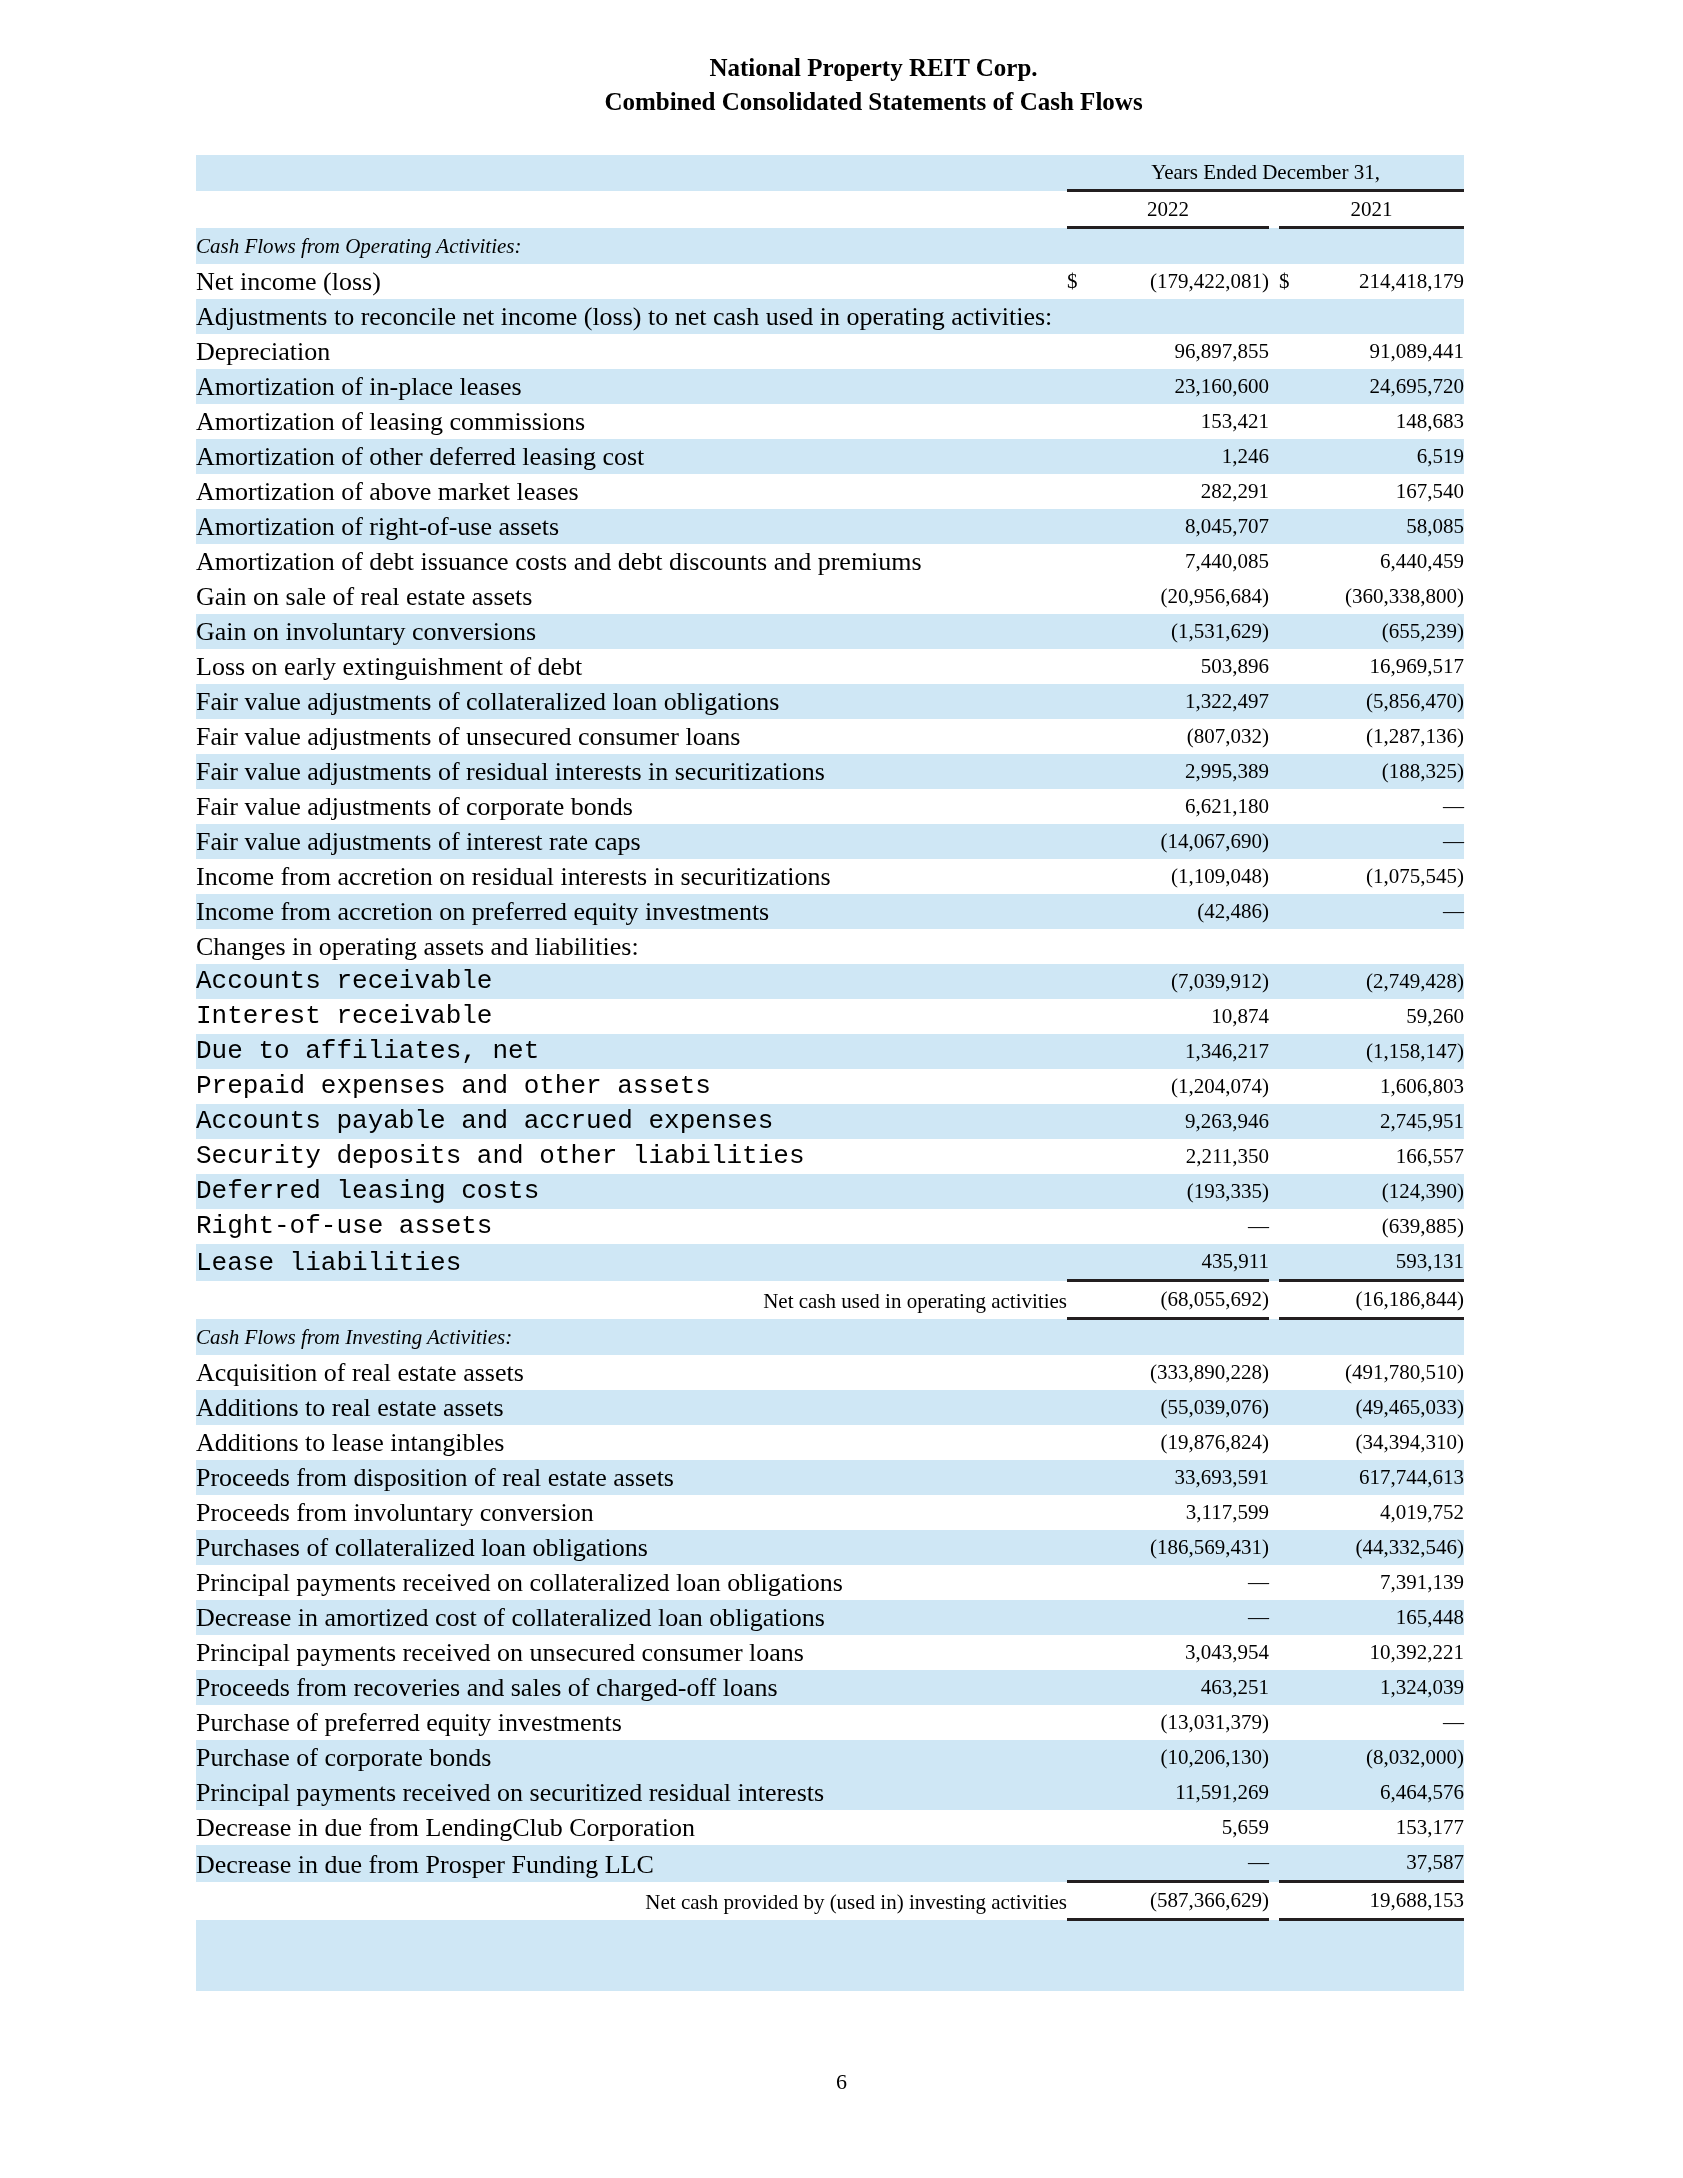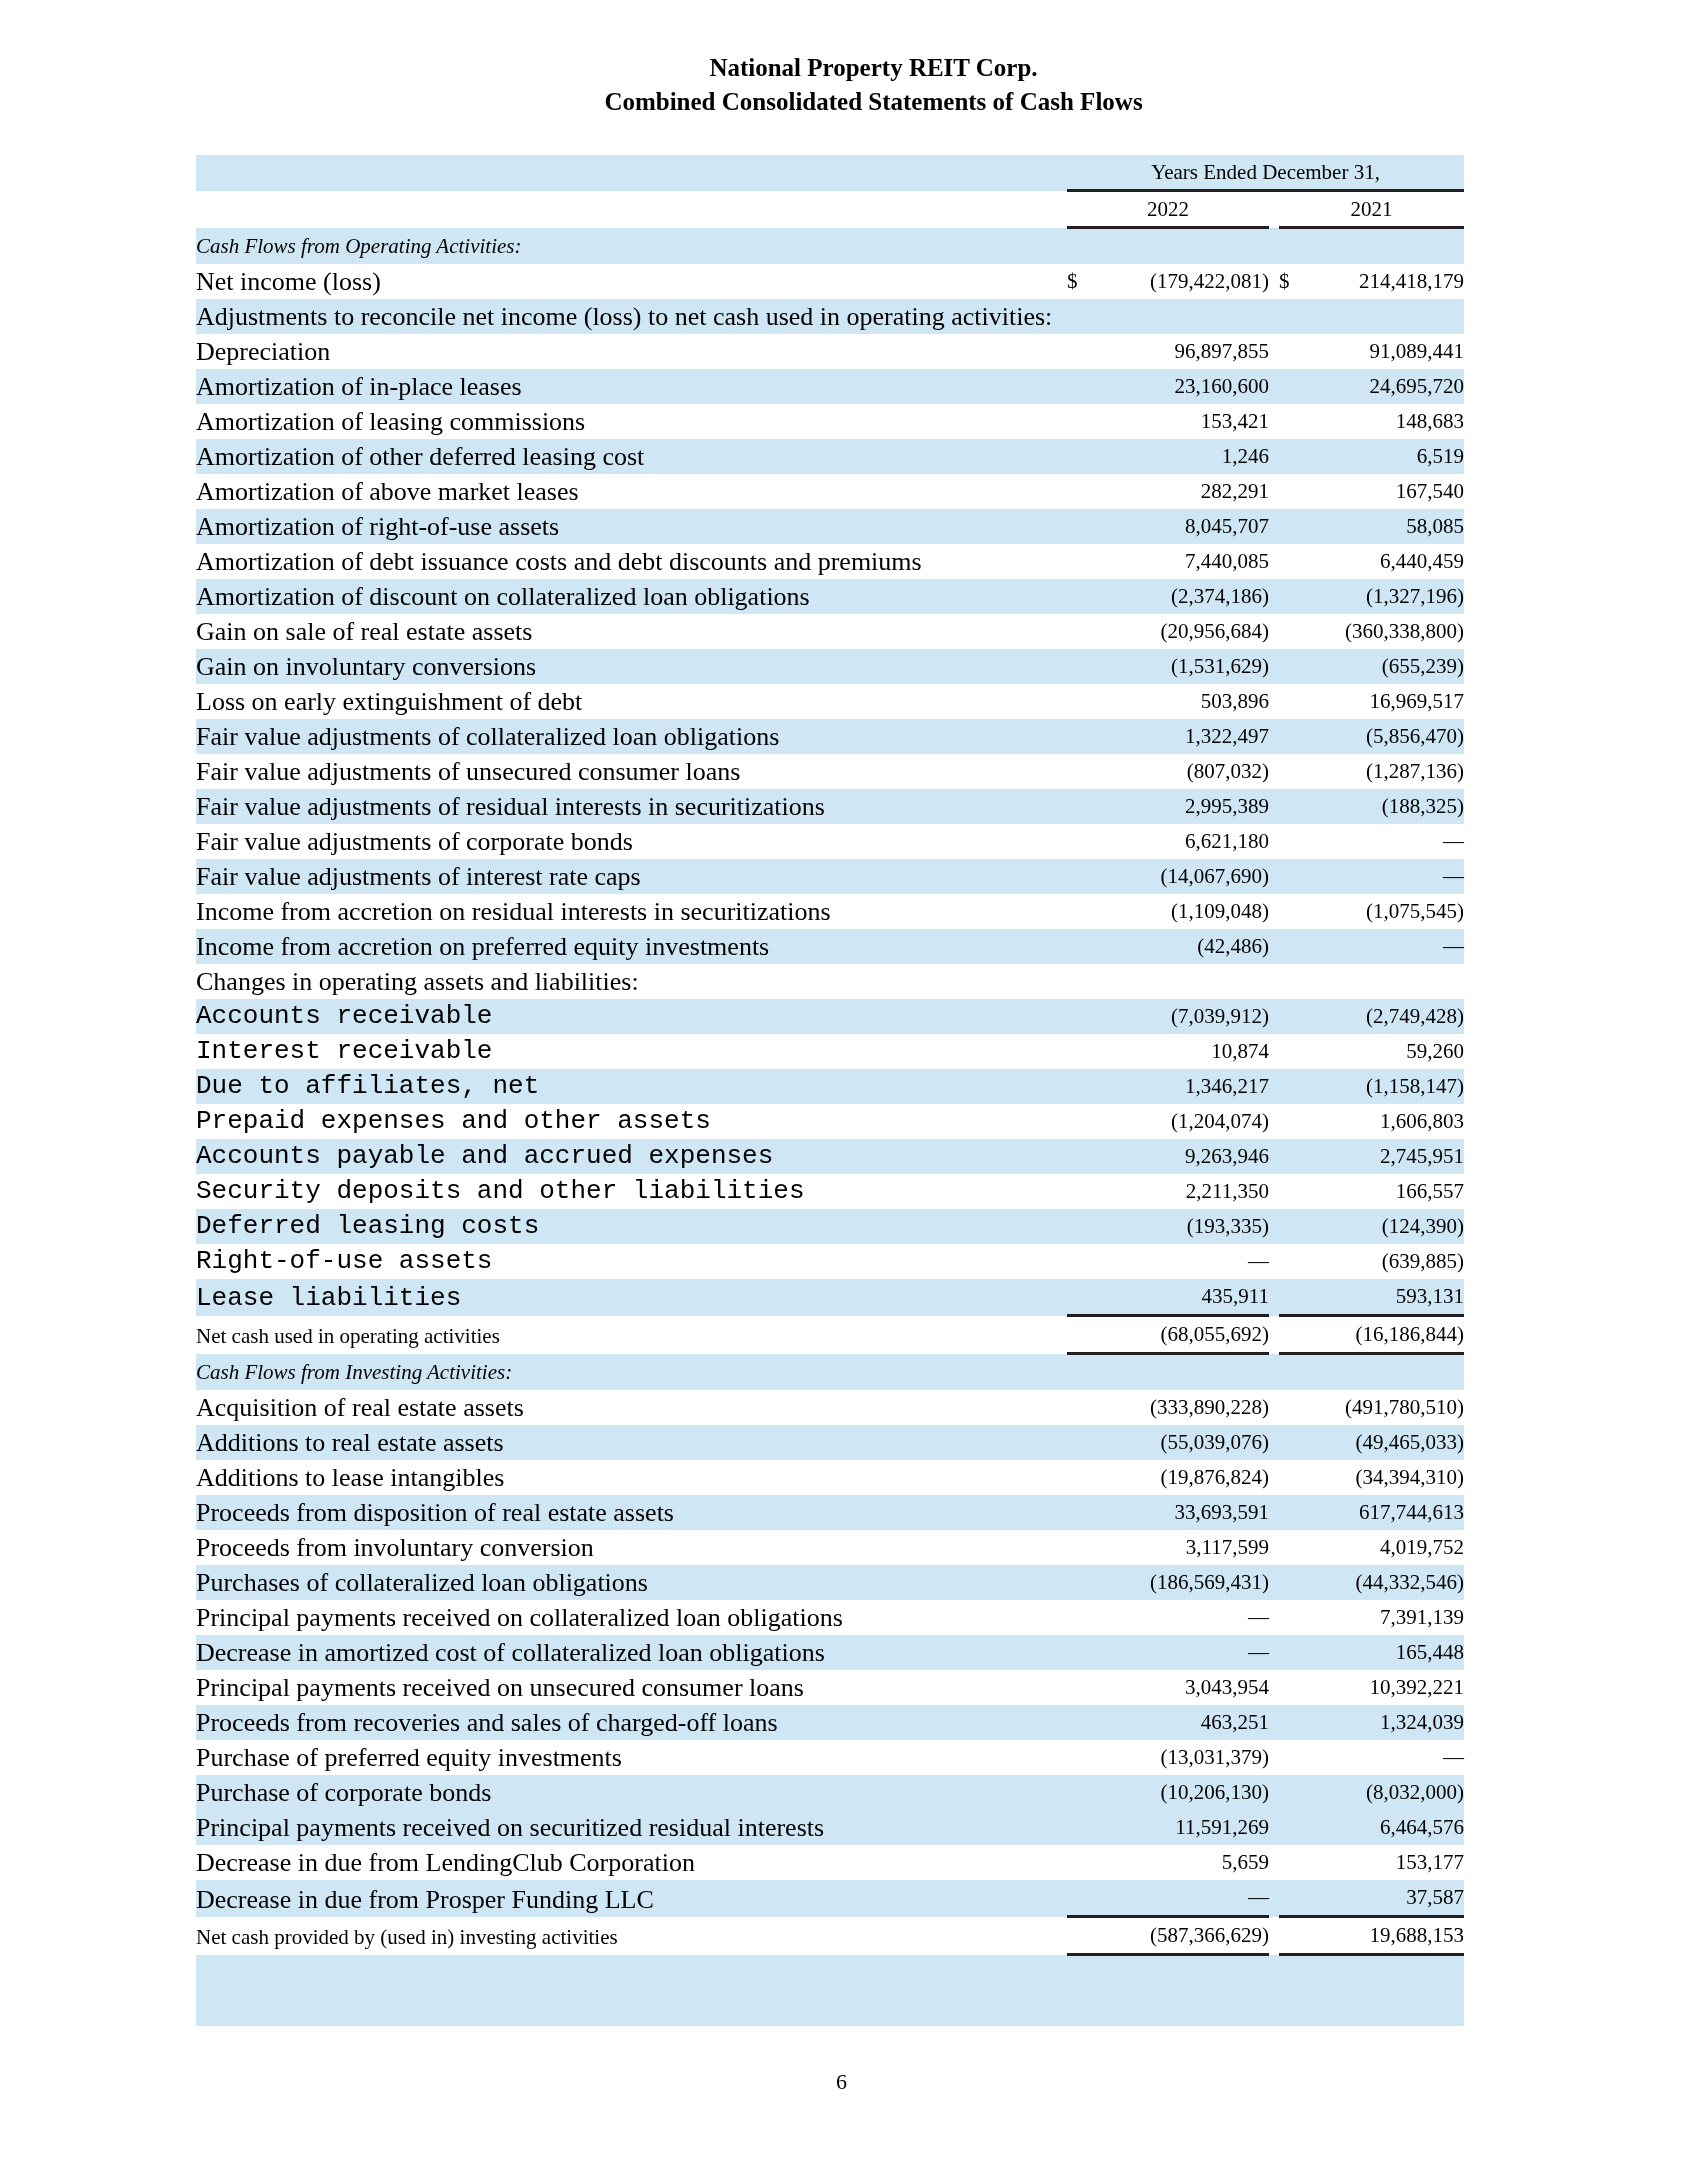--- a/index.html
+++ b/index.html
@@ -66,21 +66,21 @@
     line-height: 35px;
     height: 35px;
     padding-left: 10px;
     text-align: left;
   }
   .ind0 { padding-left: 8px; }
   .ind1 { padding-left: 28px; }
   .ind2 { padding-left: 42px; }
   .ind3 { padding-left: 57px; }
   .ind4 { padding-left: 83px; font-family: Liberation Mono, monospace; }
-  .ind-tot { padding-left: 65px; }
+  .ind-tot { padding-left: 65px; text-align: right; }
 
   .sec-head {
     font-style: italic;
     font-weight: bold;
     font-size: 21px;
   }
   .tot-lbl {
     font-weight: bold;
     font-size: 21px;
   }
@@ -236,28 +236,20 @@
           <td class="num num2">58,085</td>
         </tr>
         <tr class="row plain">
           <td class="lbl ind2">Amortization of debt issuance costs and debt discounts and premiums</td>
           <td class="cur"></td>
           <td class="num">7,440,085</td>
           <td></td>
           <td class="cur"></td>
           <td class="num num2">6,440,459</td>
         </tr>
-        <tr class="row shade">
-          <td class="lbl ind2">Amortization of discount on collateralized loan obligations</td>
-          <td class="cur"></td>
-          <td class="num">(2,374,186)</td>
-          <td></td>
-          <td class="cur"></td>
-          <td class="num num2">(1,327,196)</td>
-        </tr>
         <tr class="row plain">
           <td class="lbl ind2">Gain on sale of real estate assets</td>
           <td class="cur"></td>
           <td class="num">(20,956,684)</td>
           <td></td>
           <td class="cur"></td>
           <td class="num num2">(360,338,800)</td>
         </tr>
         <tr class="row shade">
           <td class="lbl ind2">Gain on involuntary conversions</td>

